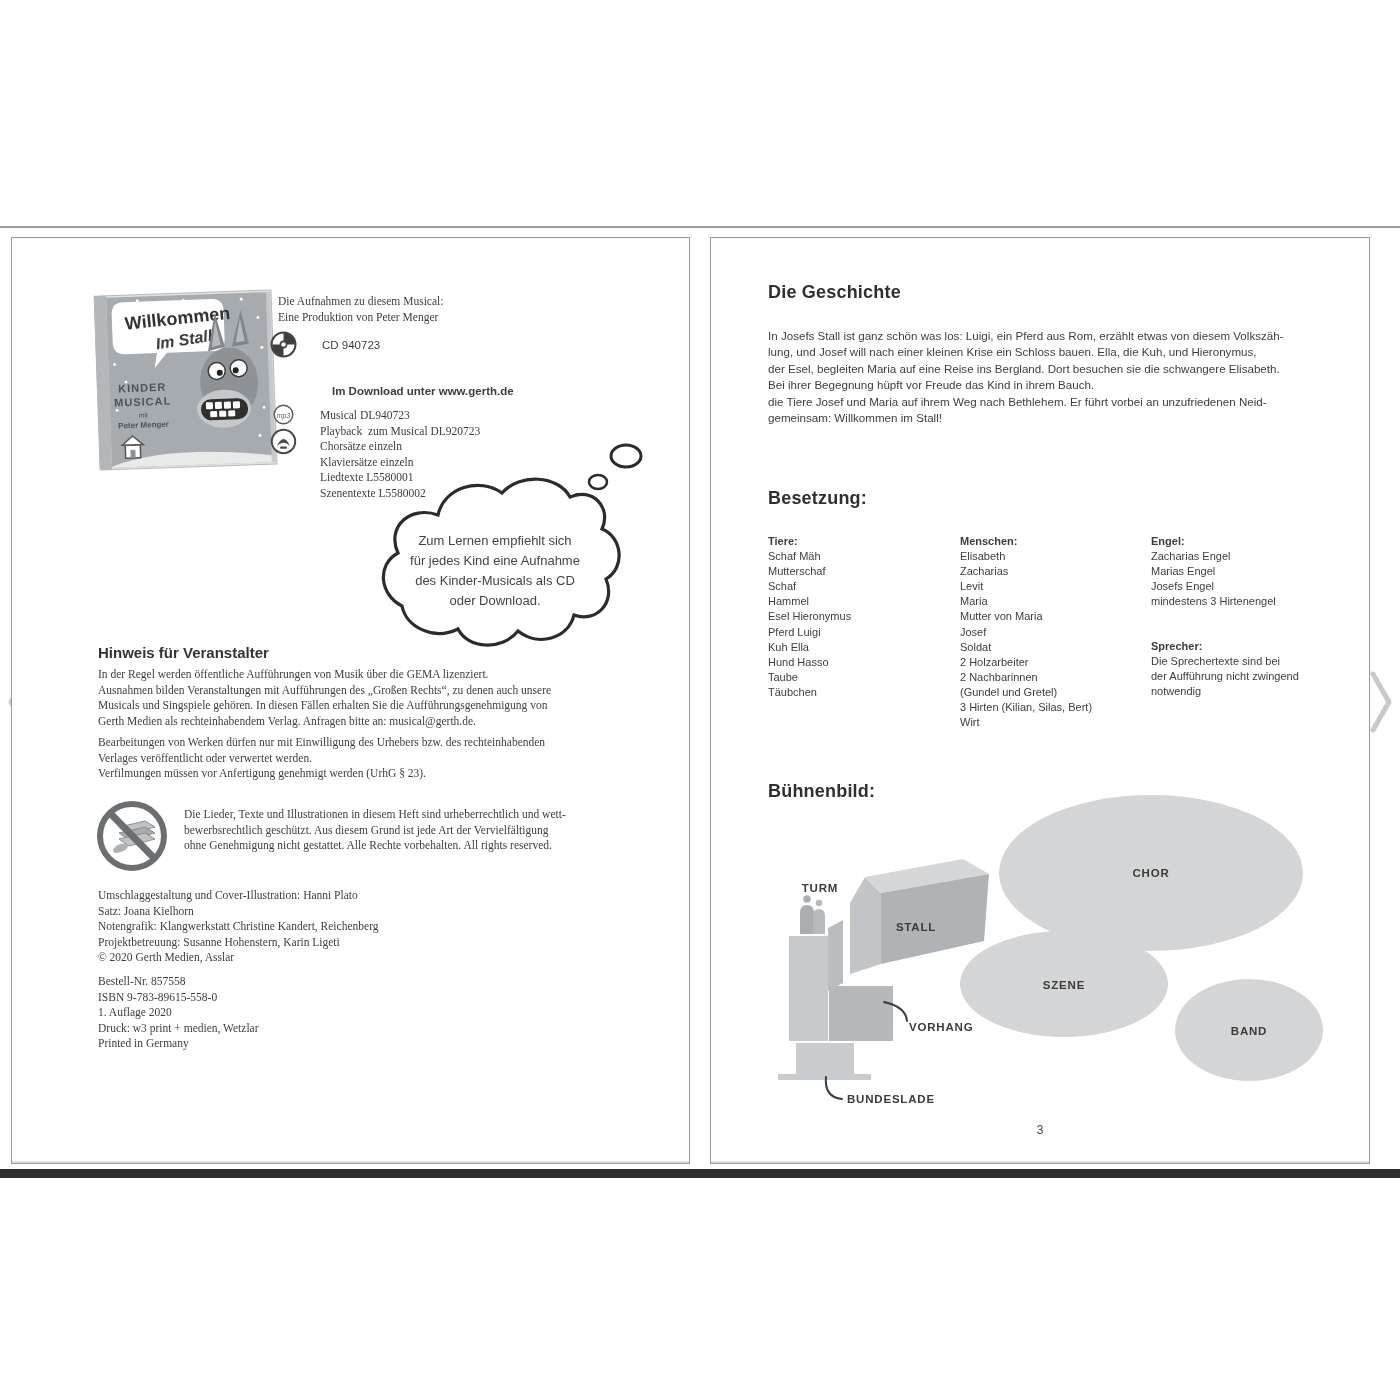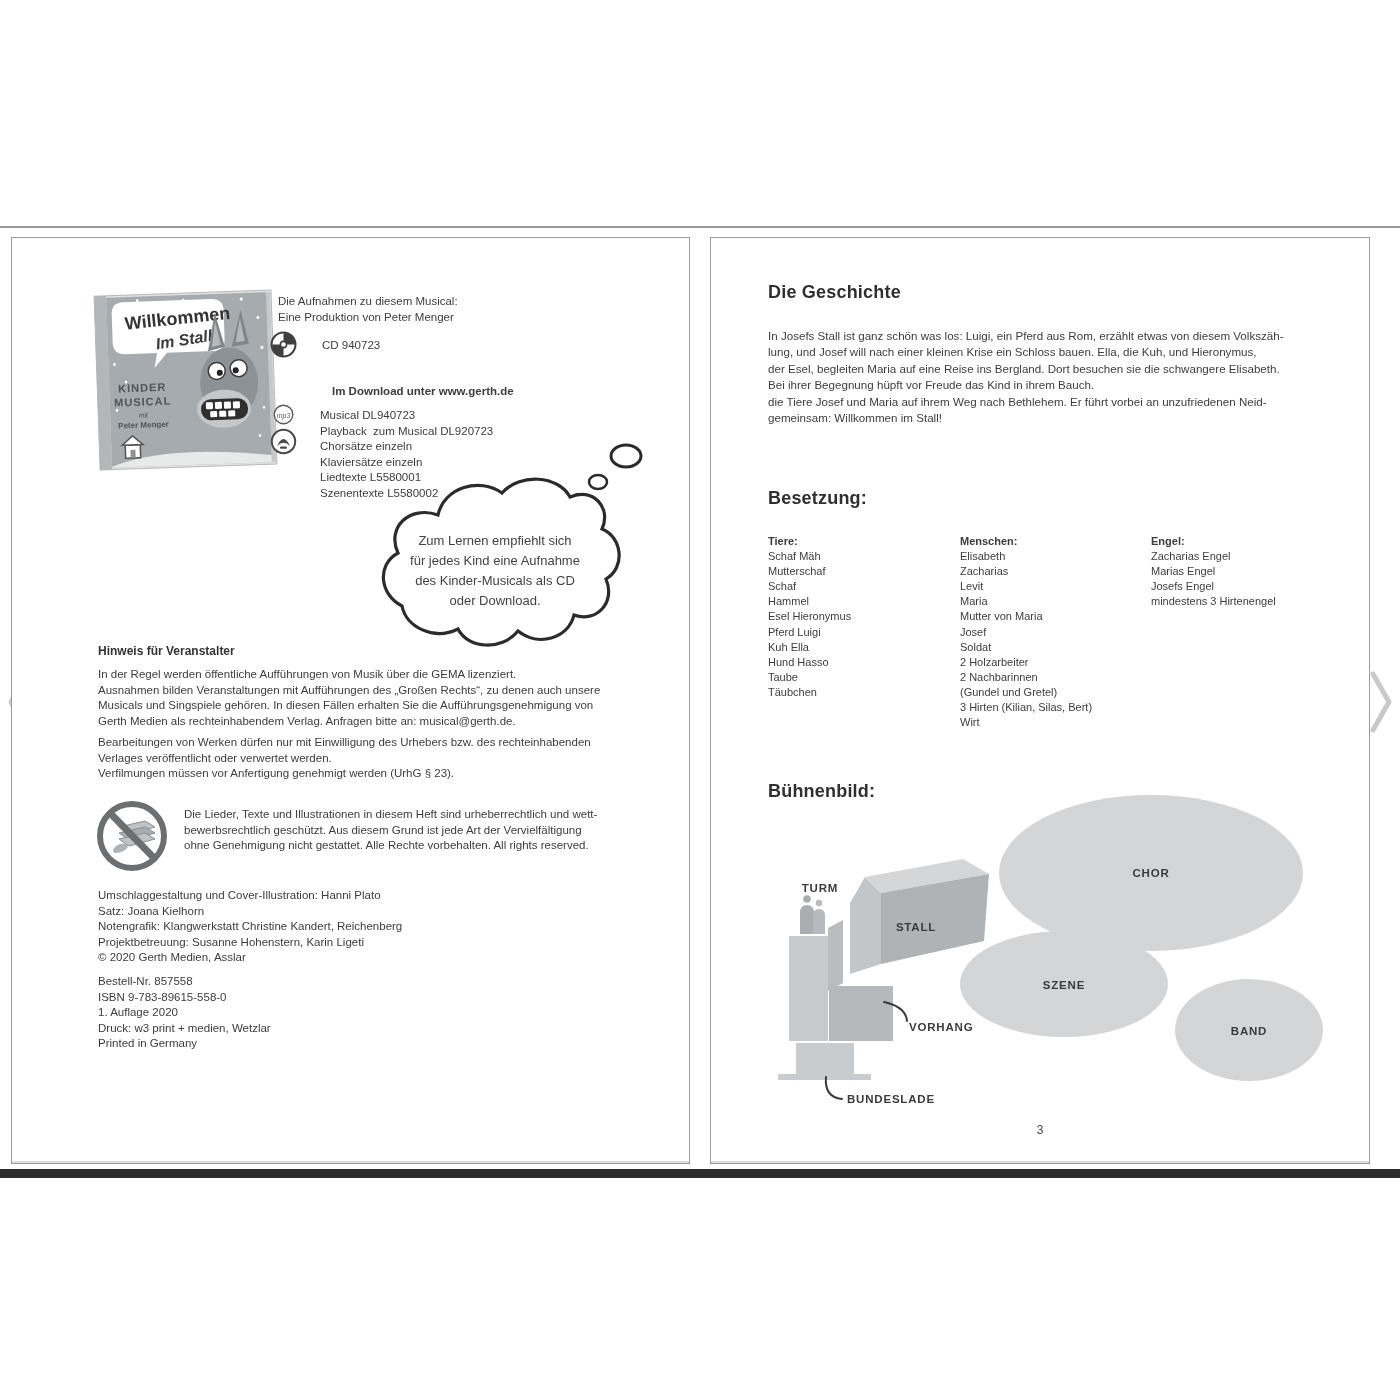--- a/index.html
+++ b/index.html
@@ -8,24 +8,24 @@
   .abs{position:absolute;}
   .top-line{left:0;top:226px;width:1400px;height:2px;background:#9a9a9a;}
   .bottom-bar{left:0;top:1169px;width:1400px;height:9px;background:#2d2d2d;}
   .page{background:#ffffff;border:1px solid #9b9b9b;box-shadow:inset 0 -2px 0 #dedede;}
   #page-left{left:11px;top:237px;width:677px;height:925px;}
   #page-right{left:710px;top:237px;width:658px;height:925px;}
   .chev{width:30px;height:72px;}
   #chev-left{left:3px;top:666px;}
   #chev-right{left:1367px;top:666px;}
   .txt{font-size:11.5px;line-height:15.5px;white-space:pre;}
-  .txt .line{white-space:pre;}
+  .txt .line{white-space:pre;font-family:Liberation Serif, serif;}
   .bold{font-weight:bold;}
   .h1{font-size:18px;font-weight:bold;color:#2f2f2f;letter-spacing:0.2px;text-align:right;}
-  .h2{font-size:12px;font-weight:bold;color:#333;text-align:right;}
+  .h2{font-size:15px;font-weight:bold;color:#333;text-align:right;}
   .story .line{white-space:pre;line-height:16.4px;font-size:11.6px;}
   .cast{font-size:11px;line-height:15.1px;}
   .cast .line{white-space:pre;line-height:15.1px;}
   .cover-wrap{transform:rotate(-2deg);}
   .pagenum{width:100%;text-align:center;font-size:12px;color:#4a4a4a;}
   svg text{font-family:"Liberation Sans","DejaVu Sans",sans-serif;}
   .diag-label{font-weight:bold;font-size:11.5px;fill:#3b3b3b;letter-spacing:0.8px;}
   .bubble-text{font-size:13px;fill:#434343;}
 </style>
 </head>
@@ -237,20 +237,28 @@
     </div>
     <div class="abs cast" style="left:440px;top:296px;width:200px;">
       <div class="bold">Engel:</div>
       <div>
           <div class="line">Zacharias Engel</div>
           <div class="line">Marias Engel</div>
           <div class="line">Josefs Engel</div>
           <div class="line">mindestens 3 Hirtenengel</div>
         </div>
     </div>
+    <div class="abs cast" style="left:440px;top:401px;width:200px;">
+      <div class="bold">Sprecher:</div>
+      <div>
+          <div class="line">Die Sprechertexte sind bei</div>
+          <div class="line">der Aufführung nicht zwingend</div>
+          <div class="line">notwendig</div>
+        </div>
+    </div>
 
     <div class="abs h1" style="left:57px;top:543px;">Bühnenbild:</div>
 
     <div class="abs" style="left:55px;top:555px;">
       <svg width="580" height="335" viewBox="0 0 580 335">
 
         <ellipse cx="385" cy="80" rx="152" ry="78" fill="#d3d5d7"></ellipse>
         <ellipse cx="298" cy="191" rx="104" ry="53" fill="#d3d5d7"></ellipse>
         <ellipse cx="483" cy="237" rx="74" ry="51" fill="#d3d5d7"></ellipse>
         <text class="diag-label" x="385" y="84" text-anchor="middle">CHOR</text>

